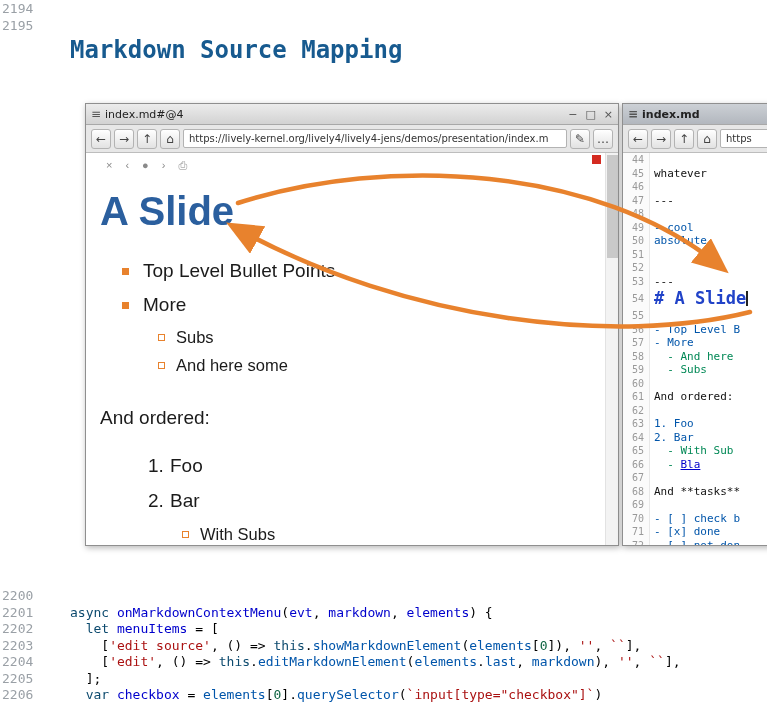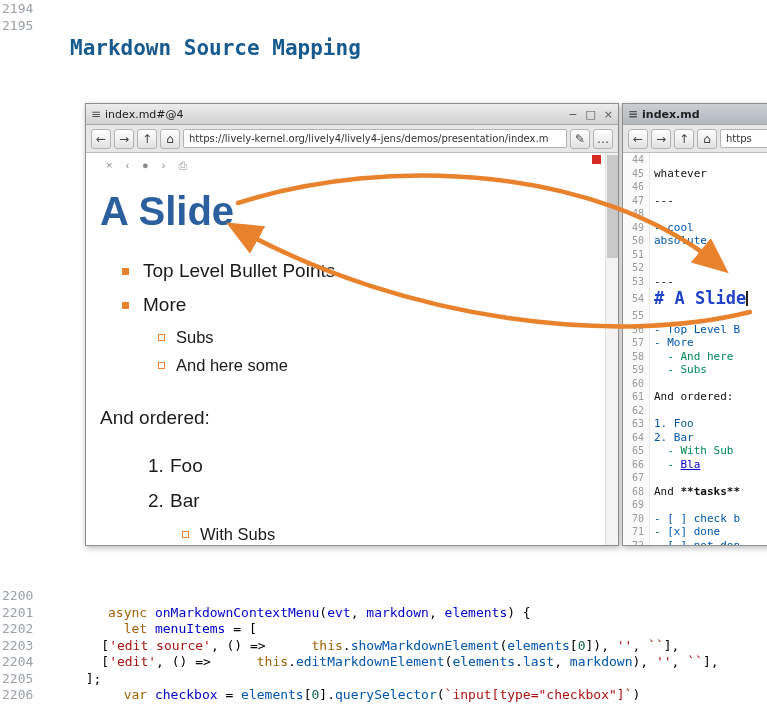--- a/index.html
+++ b/index.html
@@ -1,21 +1,21 @@
 <!DOCTYPE html>
 <html><head>
 <meta charset="utf-8">
 <style>
   *{box-sizing:border-box;margin:0;padding:0;}
   html,body{width:767px;height:710px;}
   body{position:relative;background:#fff;overflow:hidden;font-family:"DejaVu Sans Mono",monospace;color:#000;}
 
   .top-gutter{position:absolute;left:2px;top:1px;font-size:13px;line-height:16.5px;color:#9aa0a6;}
   .gut-num{height:16.5px;}
-  .heading{position:absolute;left:70px;top:36px;font-size:21px;font-weight:bold;color:#175a8f;font-family:"DejaVu Sans Mono",monospace;}
+  .heading{position:absolute;left:70px;top:36px;font-size:24px;font-weight:bold;color:#175a8f;font-family:"DejaVu Sans Mono",monospace;}
 
   .shot{position:absolute;left:78px;top:100px;width:689px;height:447px;}
   .win{position:absolute;display:flex;flex-direction:column;background:#fff;border:1px solid #8f8f8f;box-shadow:1px 2px 6px rgba(0,0,0,.28);}
   .win-left{left:7px;top:3px;width:534px;height:443px;}
   .win-right{left:544px;top:3px;width:320px;height:443px;}
 
   .titlebar{height:21px;flex:none;display:flex;align-items:center;gap:4px;padding:0 5px;background:linear-gradient(#ececec,#d2d2d2);border-bottom:1px solid #a8a8a8;font-family:"DejaVu Sans","Liberation Sans",sans-serif;font-size:11px;color:#222;}
   .win-right .titlebar{background:linear-gradient(#ccd0d5,#b2b7be);font-weight:bold;}
   .menu-icon{font-size:12px;color:#555;}
   .tb-title{flex:1;white-space:nowrap;overflow:hidden;}
@@ -44,33 +44,33 @@
 
   .editor{flex:1;overflow:hidden;font-size:11px;background:#fff;}
   .ed-row{display:flex;height:13.5px;line-height:13.5px;white-space:pre;}
   .ed-row.head{height:21px;line-height:21px;}
   .ed-gut{width:27px;flex:none;text-align:right;padding-right:5px;color:#999;background:#fbfbfb;border-right:1px solid #e8e8e8;font-size:10px;}
   .ed-code{flex:1;padding-left:4px;color:#111;overflow:hidden;}
   .mk-pl{color:#111;}
   .mk-l1{color:#0055aa;}
   .mk-l2{color:#008855;}
   .mk-link{color:#0000cc;text-decoration:underline;}
-  .mk-bold{font-weight:bold;color:#111;margin-top:8px;}
+  .mk-bold{font-weight:normal;color:#111;margin-top:8px;}
   .mk-head{color:#2143c8;font-weight:bold;font-size:17px;}
   .cursor{display:inline-block;width:2px;height:15px;background:#222;vertical-align:-2px;}
 
   .arrows{position:absolute;left:0;top:0;width:689px;height:447px;pointer-events:none;z-index:30;overflow:visible;}
   .arrow{stroke:#e8822d;stroke-width:4.5;fill:none;stroke-linecap:round;}
 
   .bottom-code{position:absolute;left:2px;top:588px;width:763px;font-size:13px;line-height:16.5px;}
   .code-row{display:flex;white-space:pre;height:16.5px;}
   .code-gut{width:33px;flex:none;color:#9aa0a6;}
   .code-body{margin-left:35px;color:#000;}
   .tk-pl{color:#000;}
-  .tk-kw{color:#a16207;margin-left:38px;}
+  .tk-kw{color:#0c4a6e;}
   .tk-def{color:#0000cc;}
   .tk-v2{color:#0055aa;}
   .tk-prop{color:#0055aa;}
   .tk-str{color:#aa1111;}
   .tk-num{color:#116644;}
 </style>
 </head>
 <body>
 
 <div class="top-gutter">

